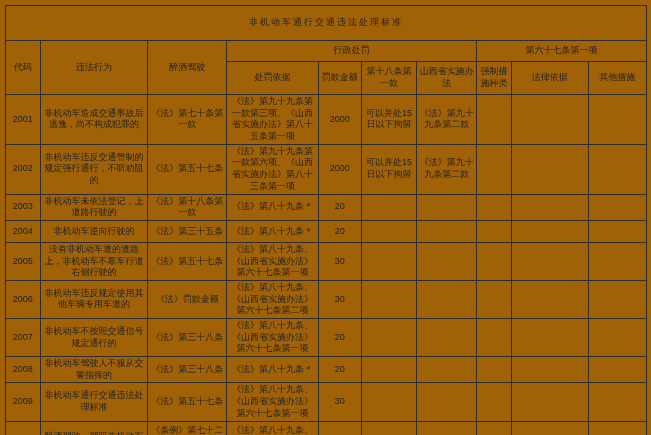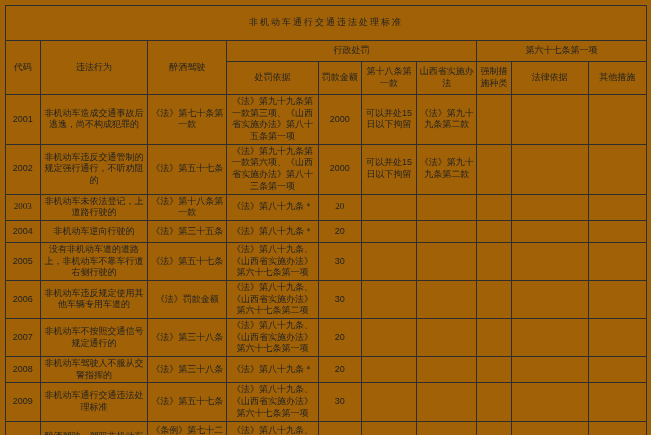--- a/index.html
+++ b/index.html
@@ -99,21 +99,21 @@
           <td>非机动车违反交通管制的规定强行通行，不听劝阻的</td>
           <td>《法》第五十七条</td>
           <td>《法》第九十九条第一款第六项、《山西省实施办法》第八十三条第一项</td>
           <td>2000</td>
           <td>可以并处15日以下拘留</td>
           <td>《法》第九十九条第二款</td>
           <td></td>
           <td></td>
           <td></td>
         </tr>
-        <tr style="height: 26px; font-family: Liberation Serif, serif;">
+        <tr style="height: 26px;">
           <td>2003</td>
           <td>非机动车未依法登记，上道路行驶的</td>
           <td>《法》第十八条第一款</td>
           <td>《法》第八十九条＊</td>
           <td>20</td>
           <td></td>
           <td></td>
           <td></td>
           <td></td>
           <td></td>

